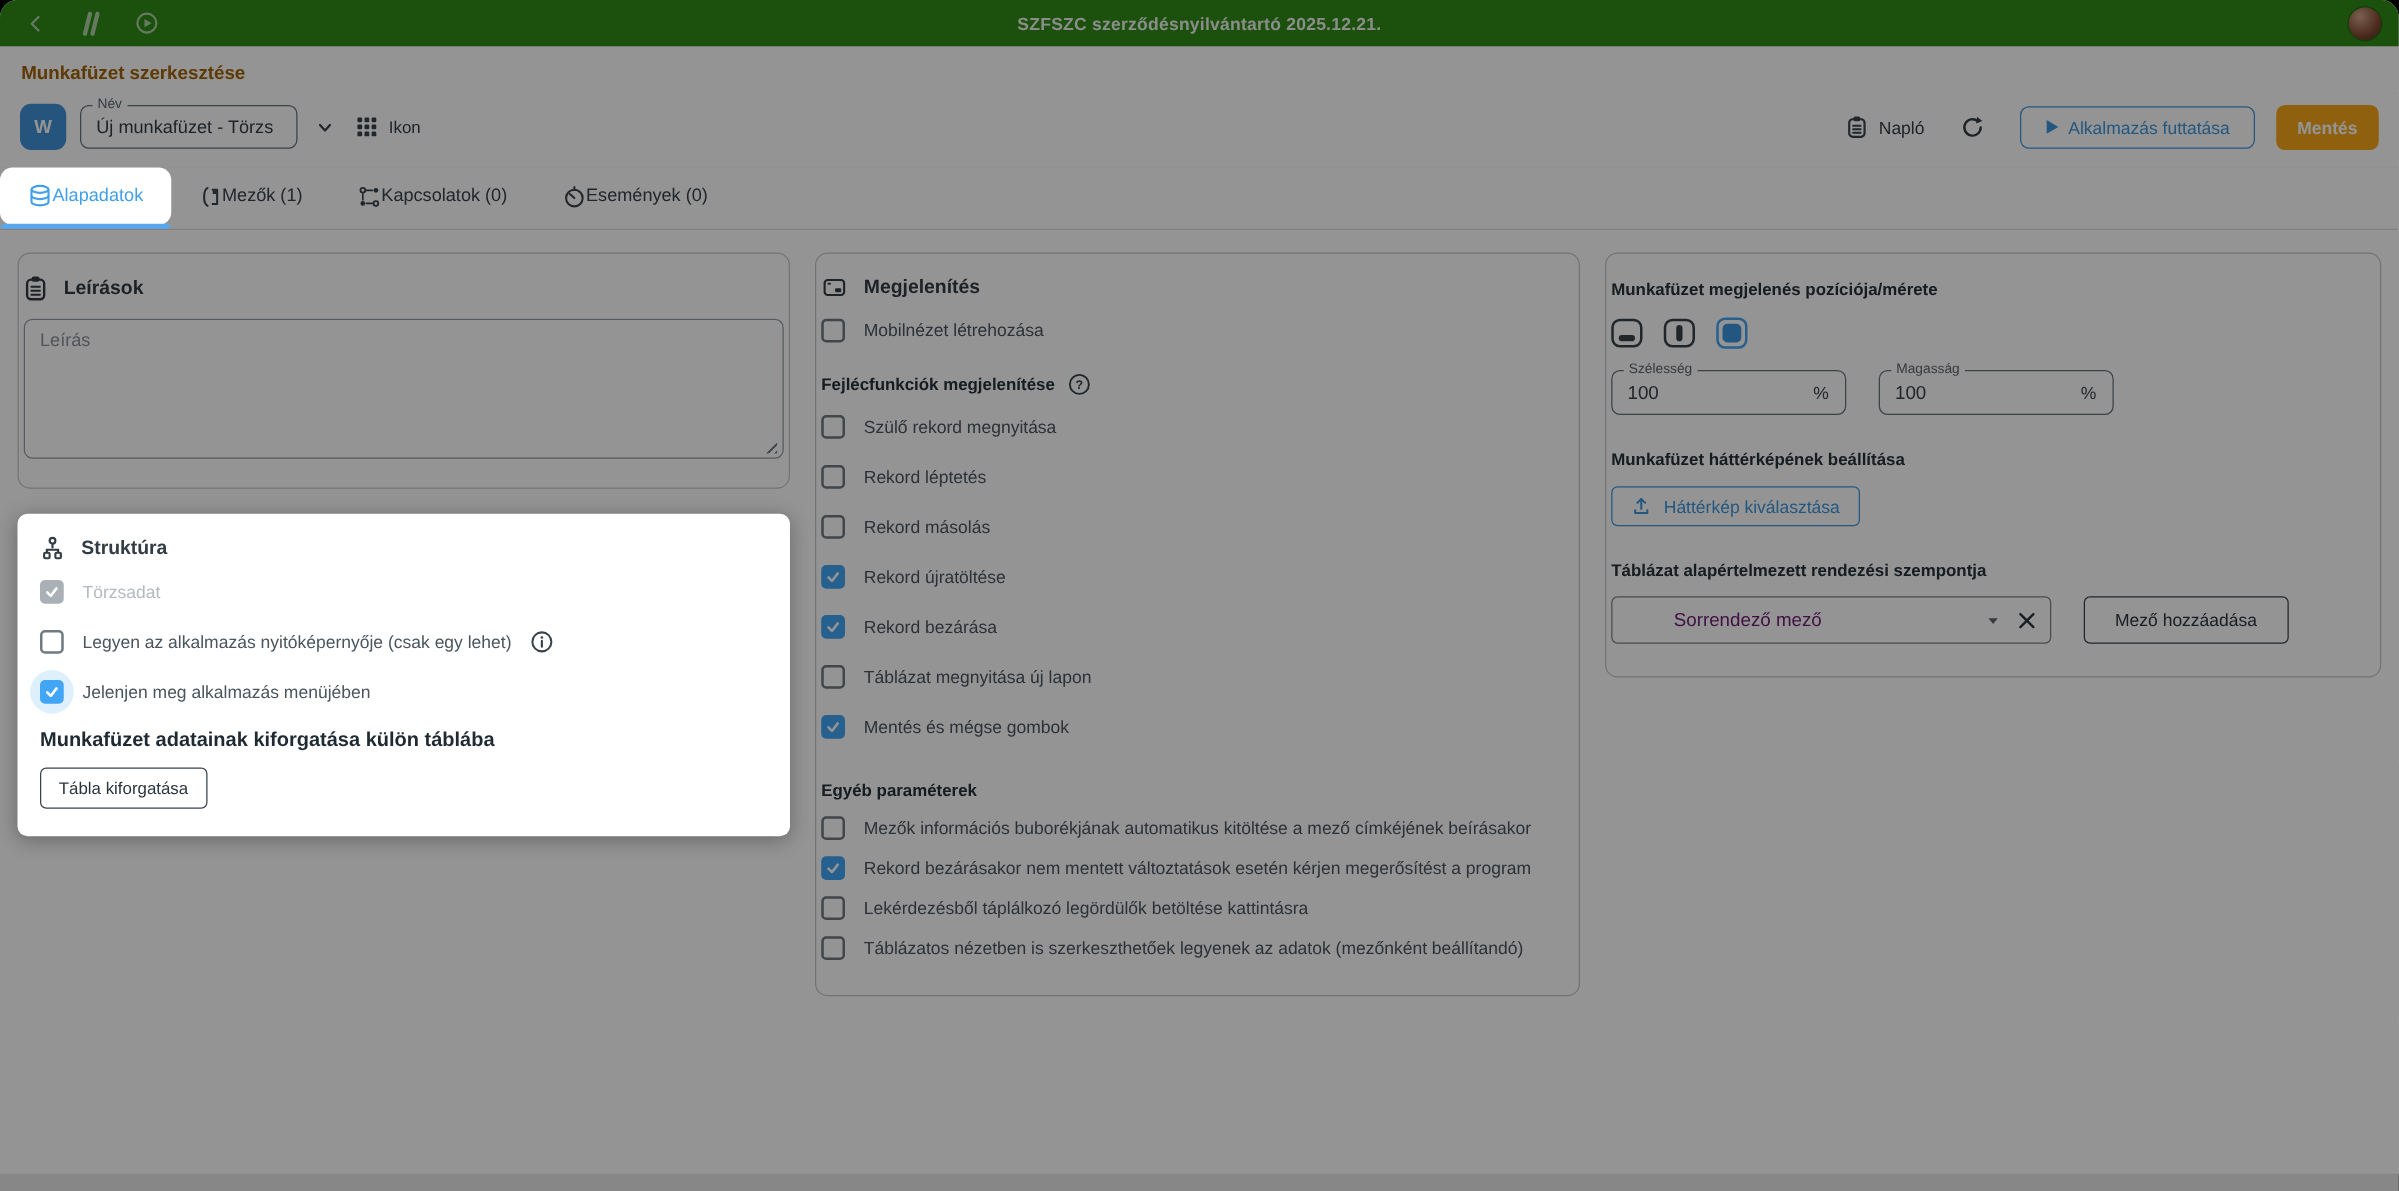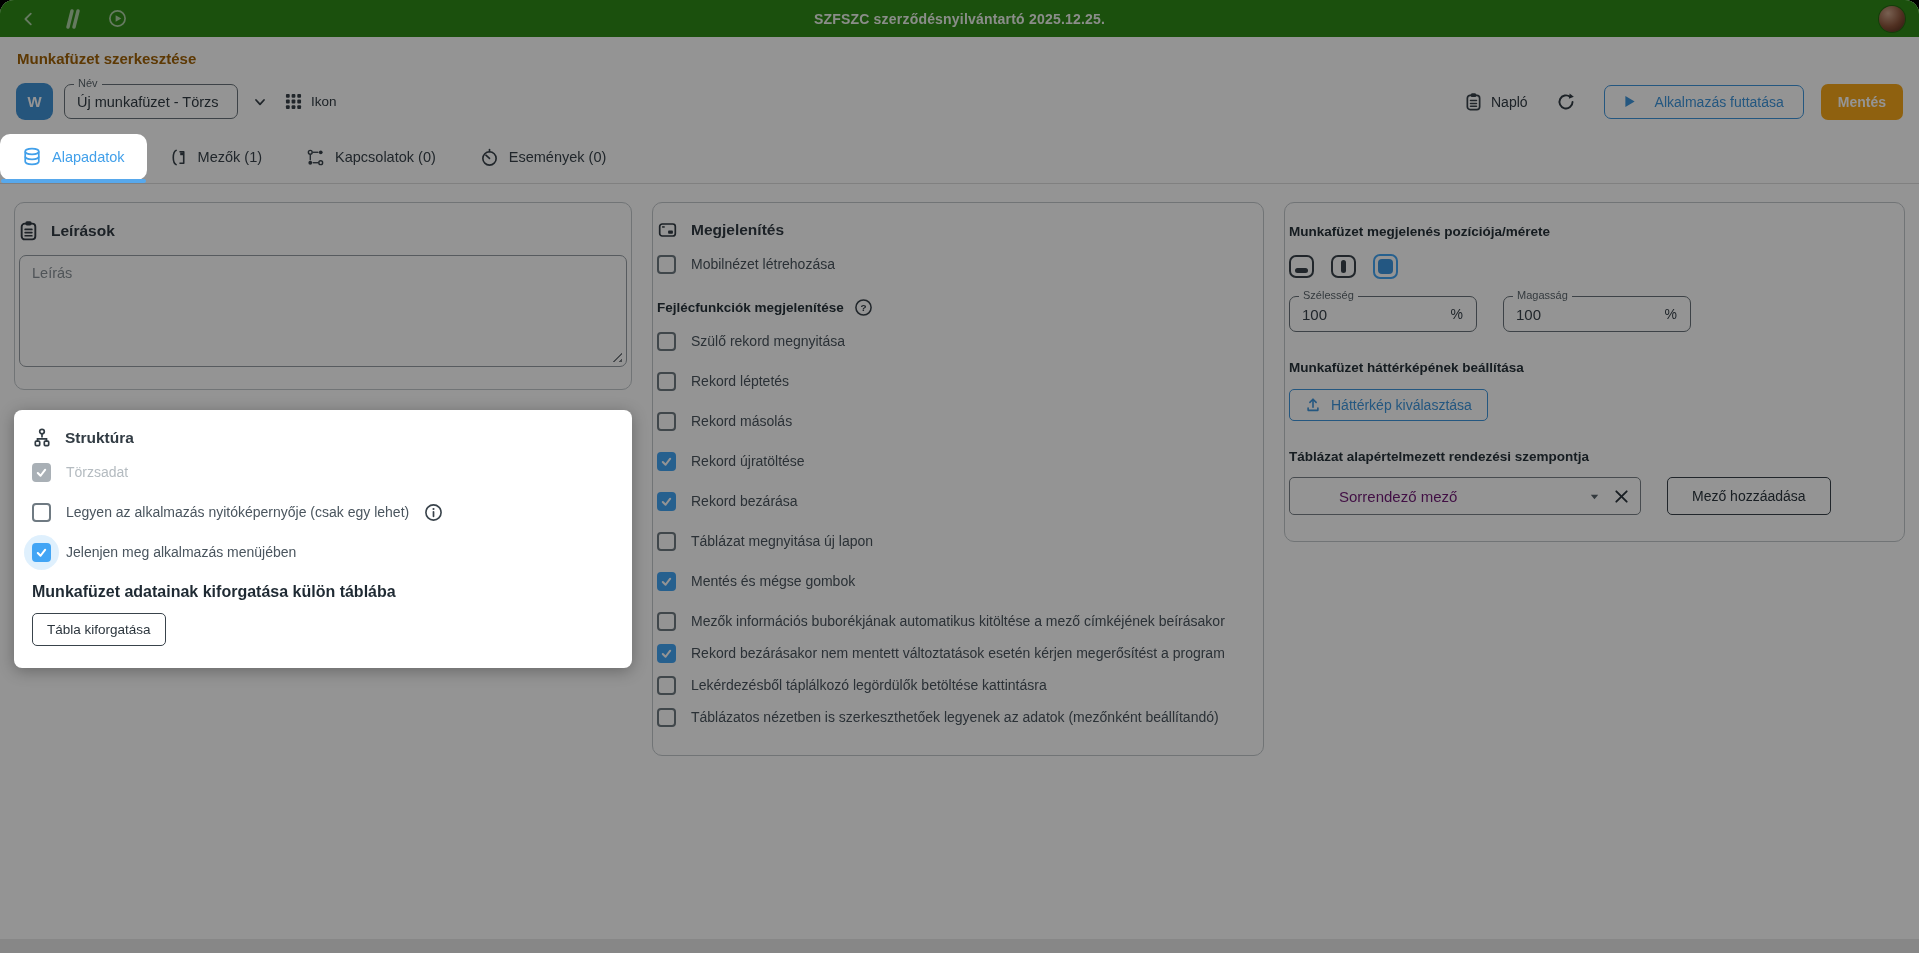--- a/index.html
+++ b/index.html
@@ -25,28 +25,28 @@
   .field{position:relative;border:1.5px solid#6a737a;border-radius:7px;background:#fff;}
   .field .flabel{position:absolute;top:-8px;left:9px;background:#fff;padding:0 4px;font-size:11px;color:#5c666d;}
   .name-field{margin-left:11px;width:172px;height:33px;display:flex;align-items:center;}
   .name-field input{border:none;outline:none;background:transparent;width:100%;padding:0 12px;font-size:14.5px;color:#323c44;font-family:inherit;}
   .tool-ic{color:#39434b;display:flex;align-items:center;cursor:pointer;}
   .chev-name{margin-left:15px;}
   .icon-group{display:flex;align-items:center;gap:9px;margin-left:18px;font-size:13.5px;color:#323c44;cursor:pointer;}
   .tspacer{flex:1;}
   .naplo{display:flex;align-items:center;gap:9px;font-size:14px;color:#323c44;cursor:pointer;}
   .refresh{margin:0 28px;color:#323c44;cursor:pointer;}
-  .run-btn{display:flex;align-items:center;gap:19px;border:1.5px solid #3f96dc;color:#3f96dc;border-radius:7px;
+  .run-btn{display:flex;align-items:center;gap:7px;border:1.5px solid #3f96dc;color:#3f96dc;border-radius:7px;
            padding:8px 19px;font-size:14px;background:#fff;cursor:pointer;font-family:inherit;}
   .save-btn{margin-left:17px;background:#f7a81b;color:#fff;border:none;border-radius:7px;padding:10px 17px;
             font-size:14px;font-weight:600;cursor:pointer;font-family:inherit;}
 
   
   .tabbar{background:#fff;display:flex;align-items:flex-end;height:49px;border-bottom:1px solid #dddddd;padding:0 0 0 0;}
-  .tab{position:relative;display:flex;align-items:center;gap:10px;font-size:14.5px;color:#39434b;
+  .tab{position:relative;display:flex;align-items:center;font-size:14.5px;color:#39434b;
        padding:0 22px;height:46px;margin-bottom:3px;cursor:pointer;white-space:nowrap;}
   .tab .ic{display:flex;}
   .tab.active{background:#fff;border-radius:10px;color:#42a0ea;z-index:46;}
   .tab.active::after{content:"";position:absolute;left:1px;right:1px;bottom:-3px;height:4px;background:#57a8ec;border-radius:3px;}
 
   
   .content{background:#fff;height:737px;padding:18px 14px 0;display:grid;grid-template-columns:618px 612px 1fr;gap:20px;align-items:start;}
   .card{border:1px solid #c3c8cc;border-radius:10px;padding:15px 4px 18px;background:transparent;}
   .card-title{display:flex;align-items:center;gap:13px;font-size:15.5px;font-weight:700;color:#323c44;margin:2px 0 14px;}
   .card-title .ic{color:#323c44;display:flex;}
@@ -127,21 +127,21 @@
           <path d="M10 2 L6 18" stroke="currentColor" stroke-width="3.4" stroke-linecap="round"></path>
           <path d="M16 2 L12 18" stroke="currentColor" stroke-width="3.4" stroke-linecap="round"></path>
         </svg>
     </span>
     <span class="ticon">
       <svg width="19" height="19" viewBox="0 0 20 20">
           <circle cx="10" cy="10" r="8" fill="none" stroke="currentColor" stroke-width="1.8"></circle>
           <polygon points="8,6.6 14,10 8,13.4" fill="currentColor"></polygon>
         </svg>
     </span>
-    <div class="tb-title">SZFSZC szerződésnyilvántartó 2025.12.25.</div>
+    <div class="tb-title">SZFSZC szerződésnyilvántartó 2025.12.21.</div>
     <div class="avatar"></div>
   </div>
 
   <div class="subheader">Munkafüzet szerkesztése</div>
 
   <div class="toolbar">
     <div class="wbtn">W</div>
     <div class="field name-field">
       <span class="flabel">Név</span>
       <input type="text" value="Új munkafüzet - Törzs" style="">
@@ -382,20 +382,23 @@
       </div>
       <div class="cbrow">
         <span class="cb checked">
             <svg width="13" height="13" viewBox="0 0 14 14">
               <polyline points="3,7.5 6,10.5 11,4" fill="none" stroke="#fff" stroke-width="2.2" stroke-linecap="round" stroke-linejoin="round"></polyline>
             </svg>
           </span>
         <span class="cblabel">Mentés és mégse gombok</span>
       </div>
 
+      <div class="sec-head" style="margin-top:34px;">
+        <span>Egyéb paraméterek</span>
+      </div>
 
       <div class="cbrow multi">
         <span class="cb"></span>
         <span class="cblabel">Mezők információs buborékjának automatikus kitöltése a mező címkéjének beírásakor</span>
       </div>
       <div class="cbrow multi">
         <span class="cb checked">
             <svg width="13" height="13" viewBox="0 0 14 14">
               <polyline points="3,7.5 6,10.5 11,4" fill="none" stroke="#fff" stroke-width="2.2" stroke-linecap="round" stroke-linejoin="round"></polyline>
             </svg>

